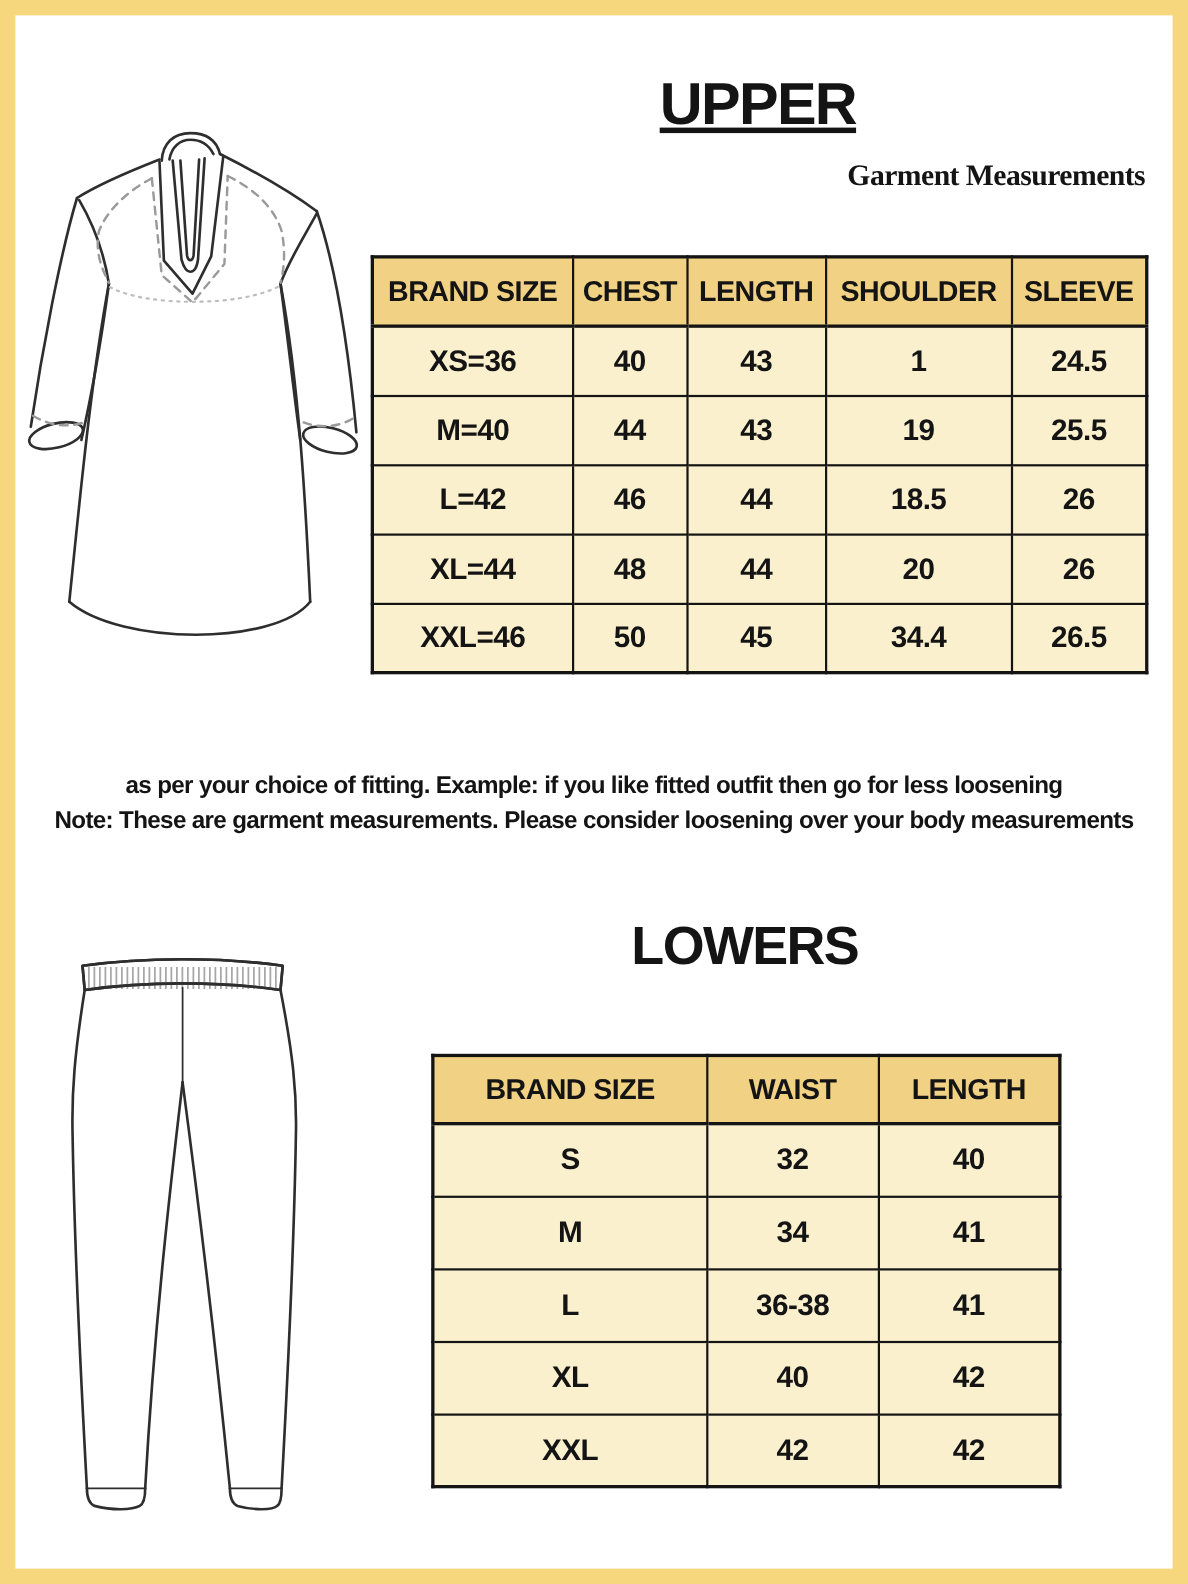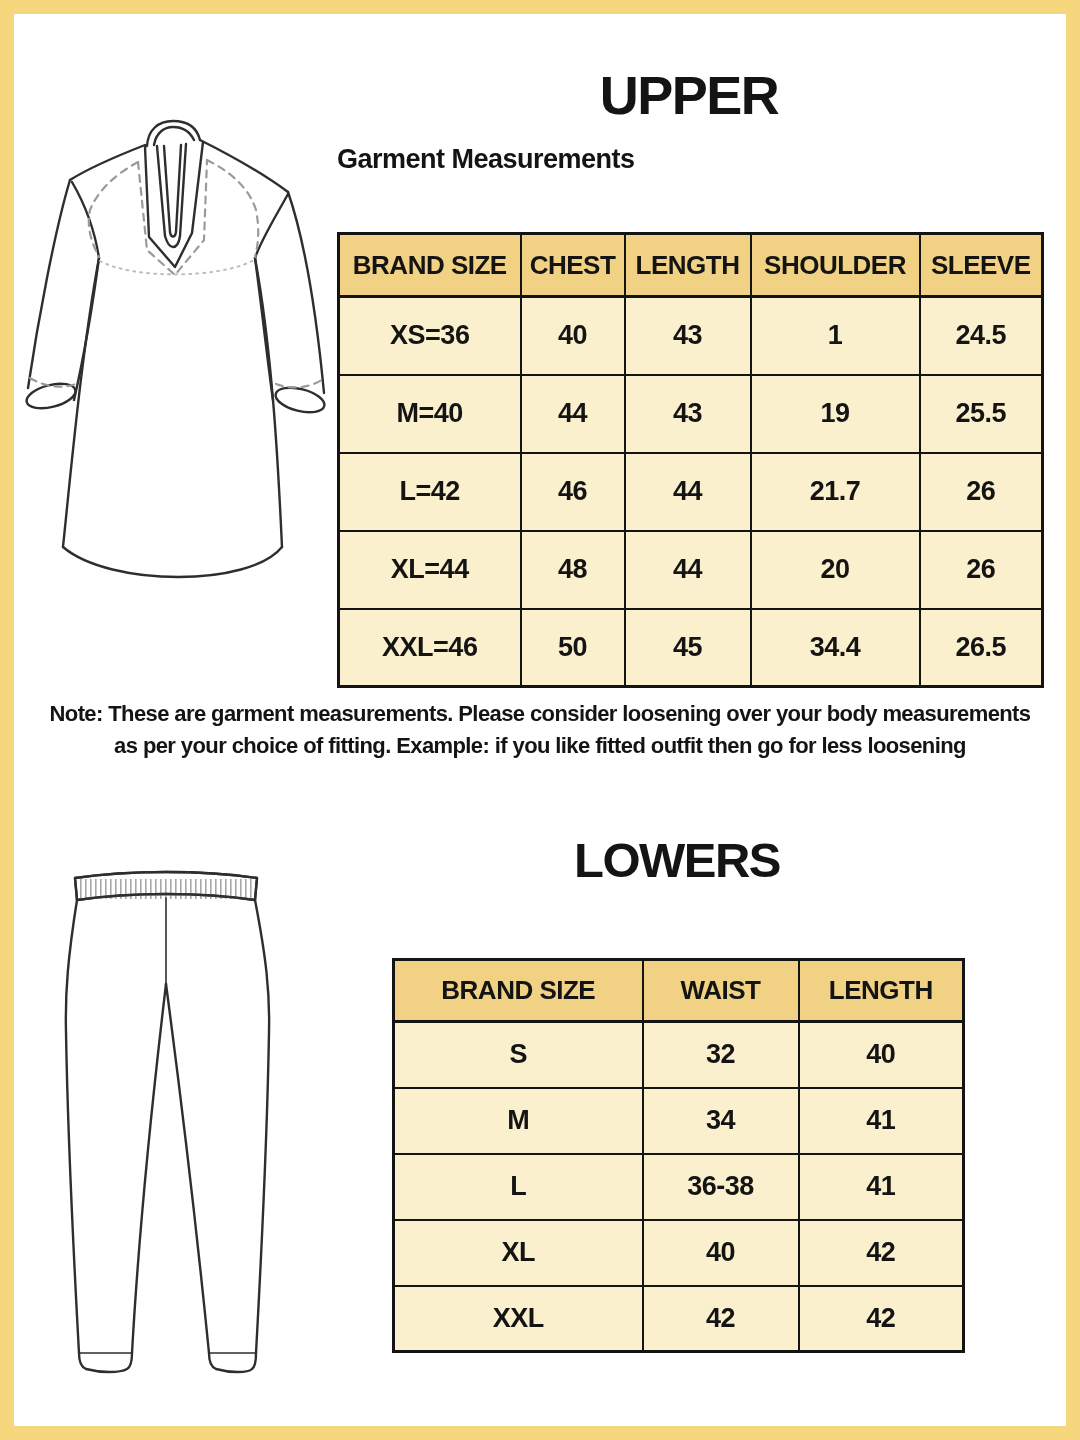--- a/index.html
+++ b/index.html
@@ -12,43 +12,43 @@
     width:1080px;height:1440px;position:relative;overflow:hidden;
     background:var(--frame);
     font-family:"Liberation Sans",sans-serif;color:var(--text);
   }
   .inner{position:absolute;inset:14px;background:#ffffff;}
 
   .big-title{
     position:absolute;text-align:center;font-weight:700;
     letter-spacing:-1.5px;line-height:1.1;color:var(--text);
   }
-  #upper-title{left:323px;top:52px;width:704px;font-size:54px;}
+  #upper-title{left:323px;top:52px;width:704px;font-size:54px;text-decoration:underline;}
   #upper-subtitle{
-    position:absolute;left:323px;top:130px;width:704px;text-align:left;
-    font-weight:700;font-size:27px;letter-spacing:-0.5px;
+    position:absolute;left:323px;top:130px;width:704px;text-align:right;
+    font-weight:700;font-size:27px;letter-spacing:-0.5px;font-family:Liberation Serif, serif;
   }
   #lowers-title{left:378px;top:820px;width:570px;font-size:49px;}
 
   table{
     position:absolute;border-collapse:collapse;table-layout:fixed;
     border:3px solid var(--table-border);
     margin-top:42px;
   }
   th,td{
     border:2px solid var(--table-border);
     text-align:center;vertical-align:middle;
     font-weight:700;padding:0;letter-spacing:-0.5px;
   }
   thead th{background:var(--header-bg);font-size:26px;}
   tbody td{background:var(--cell-bg);font-size:27px;}
 
   #upper-table{left:323px;top:176px;width:704px;}
   #upper-table thead tr{height:63px;}
-  #upper-table tbody tr{height:78px;}
+  #upper-table tbody tr{height:63px;}
   #upper-table thead th{border-bottom-width:3px;}
 
   #lowers-table{left:378px;top:902px;width:570px;}
   #lowers-table thead tr{height:62px;}
   #lowers-table tbody tr{height:66px;}
   #lowers-table thead th{border-bottom-width:3px;}
 
   #note{
     position:absolute;left:0;top:684px;width:100%;
     text-align:center;font-weight:700;font-size:22px;line-height:32px;
@@ -140,43 +140,43 @@
         <td>M=40</td>
         <td>44</td>
         <td>43</td>
         <td>19</td>
         <td>25.5</td>
       </tr>
       <tr>
         <td>L=42</td>
         <td>46</td>
         <td>44</td>
-        <td>21.7</td>
+        <td>18.5</td>
         <td>26</td>
       </tr>
       <tr>
         <td>XL=44</td>
         <td>48</td>
         <td>44</td>
         <td>20</td>
         <td>26</td>
       </tr>
       <tr>
         <td>XXL=46</td>
         <td>50</td>
         <td>45</td>
         <td>34.4</td>
         <td>26.5</td>
       </tr>
     </tbody>
   </table>
 
   <div id="note">
+    <div>as per your choice of fitting. Example: if you like fitted outfit then go for less loosening</div>
     <div>Note: These are garment measurements. Please consider loosening over your body measurements</div>
-    <div>as per your choice of fitting. Example: if you like fitted outfit then go for less loosening</div>
   </div>
 
   <div id="lowers-title" class="big-title">LOWERS</div>
 
   <svg id="pants-svg" width="310" height="520" viewBox="0 0 310 520" aria-hidden="true">
 
     <path class="fillwhite" d="M52,38 C43,95 40,130 41,170 C43,290 49,400 54,491 L107,491 C116,330 133,190 141,124 C150,190 168,330 184,491 L231,491 C236,400 242,290 244,170 C245,130 241,95 230,38 Z"></path>
 
     <path class="fillwhite solid" d="M50,16 C105,8 177,8 232,16 L230,38 C175,30 107,30 52,38 Z"></path>
     <path class="ribs" d="M55,27 L227,27"></path>

